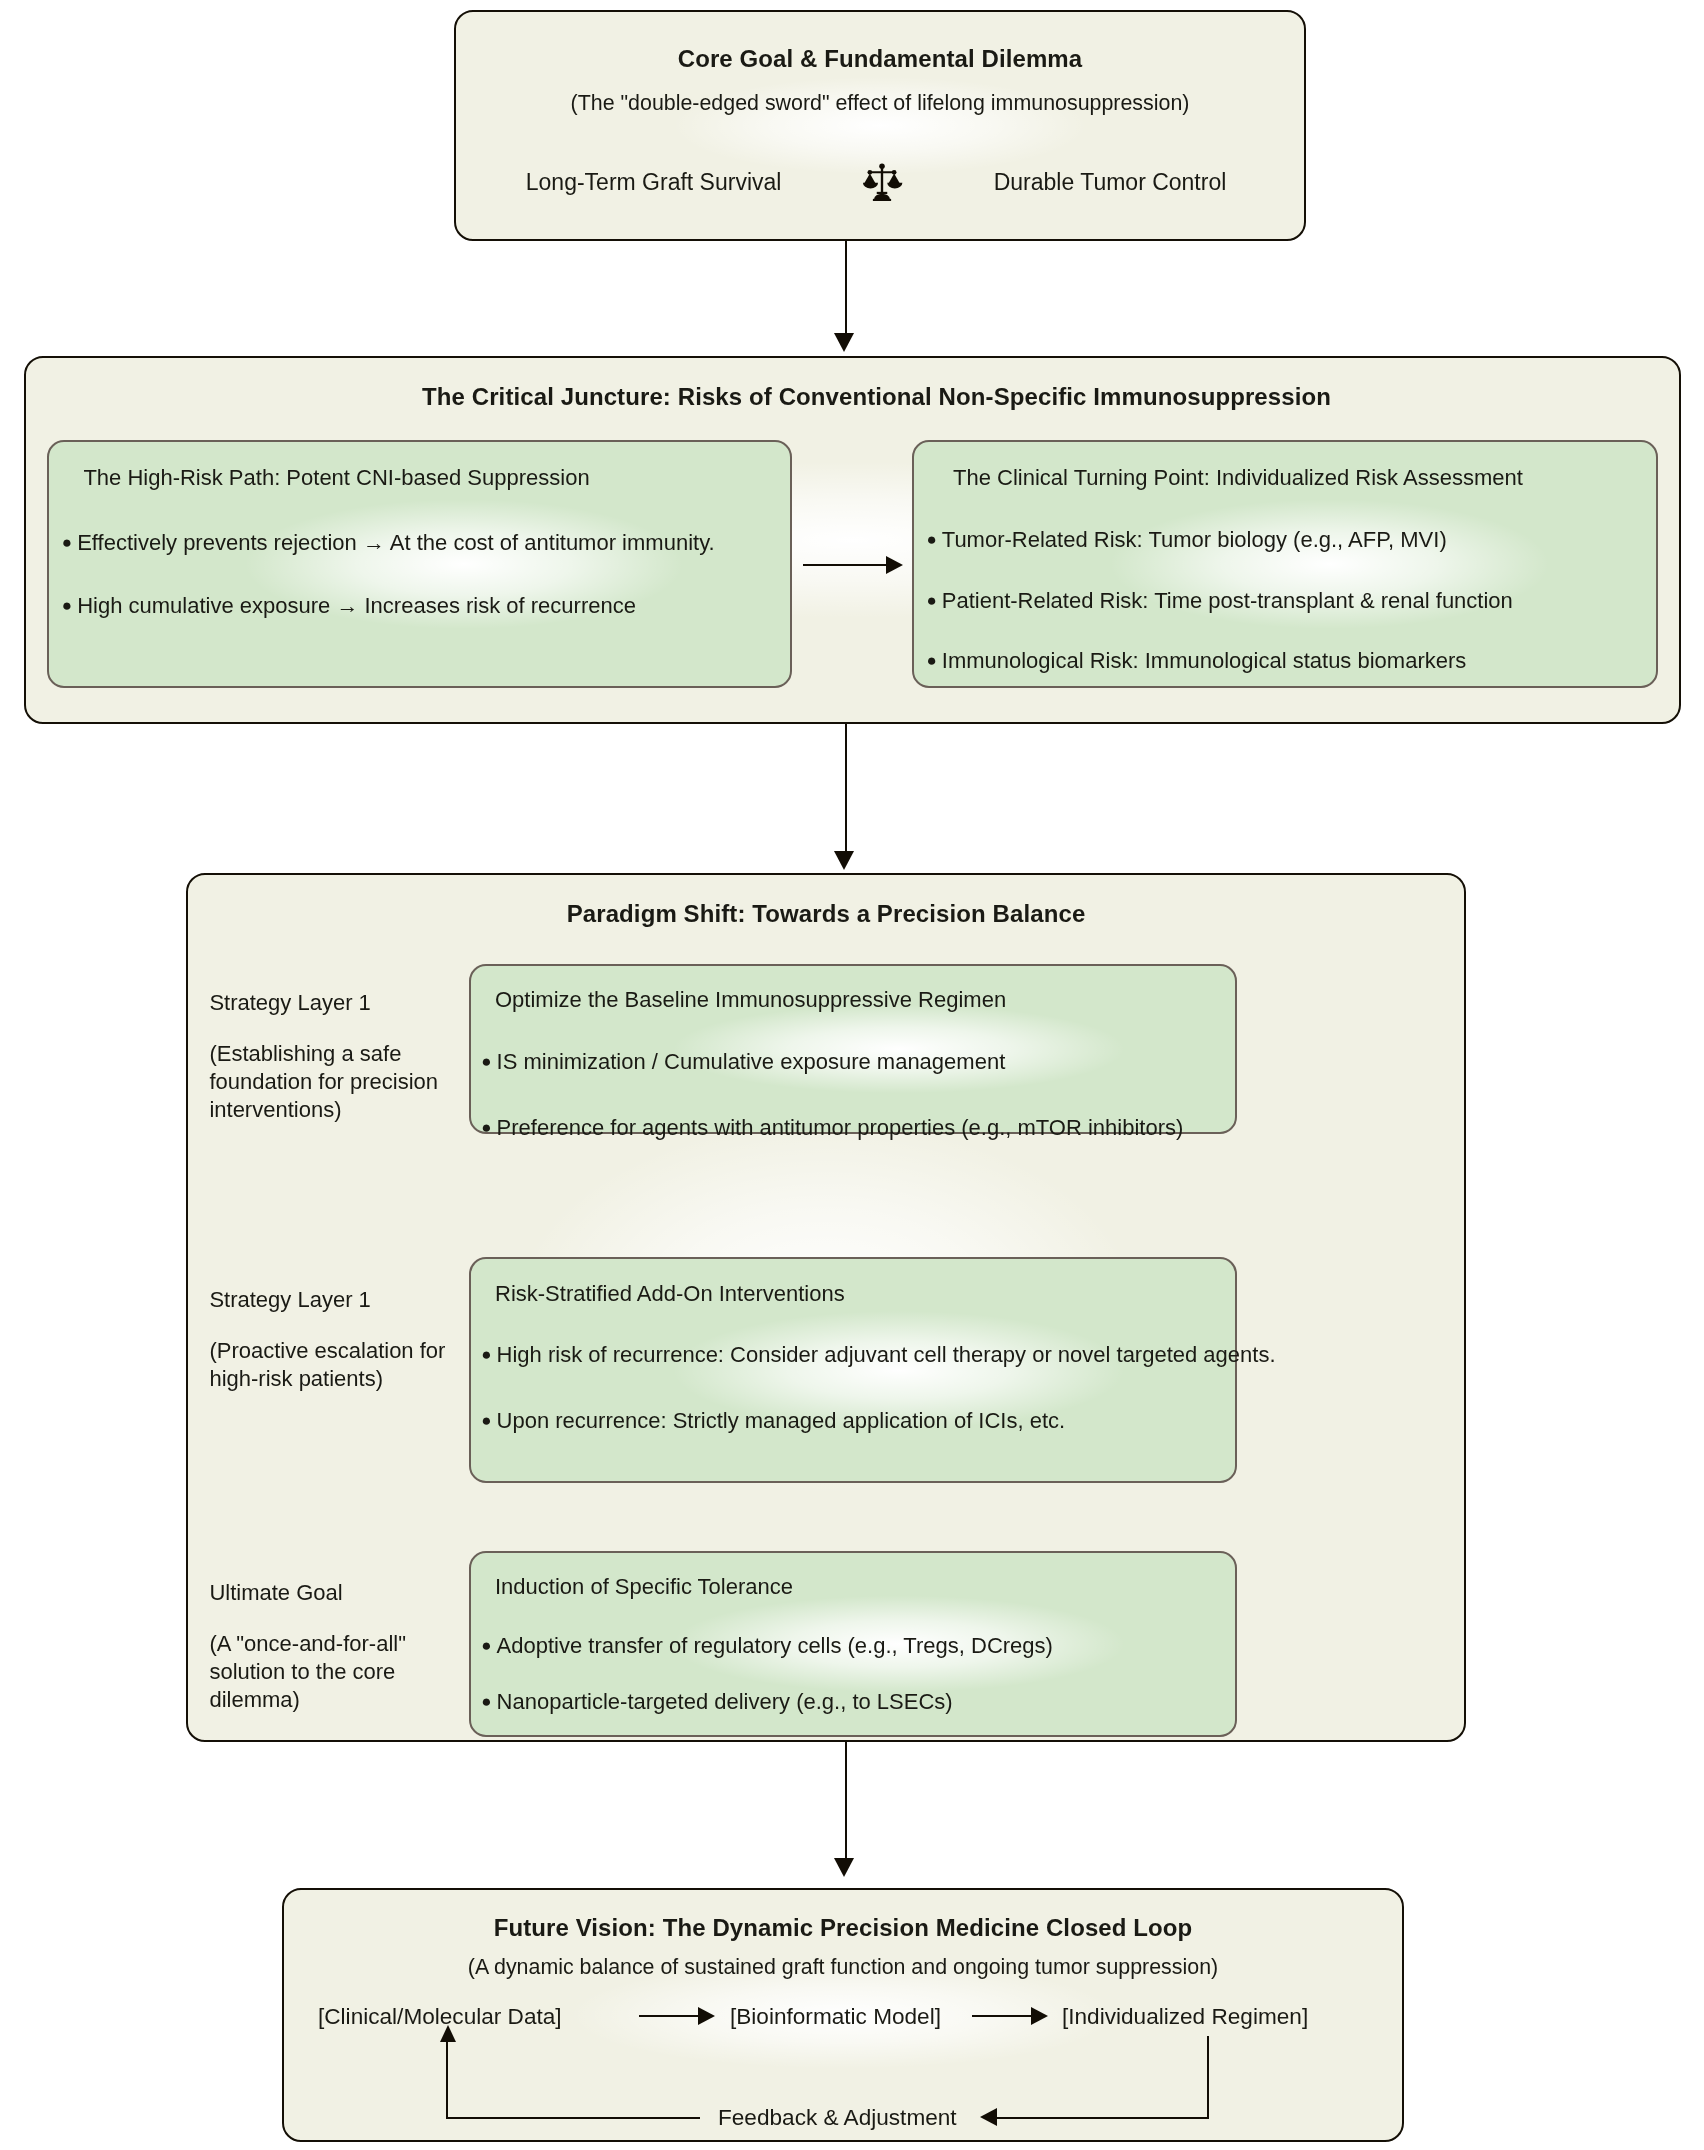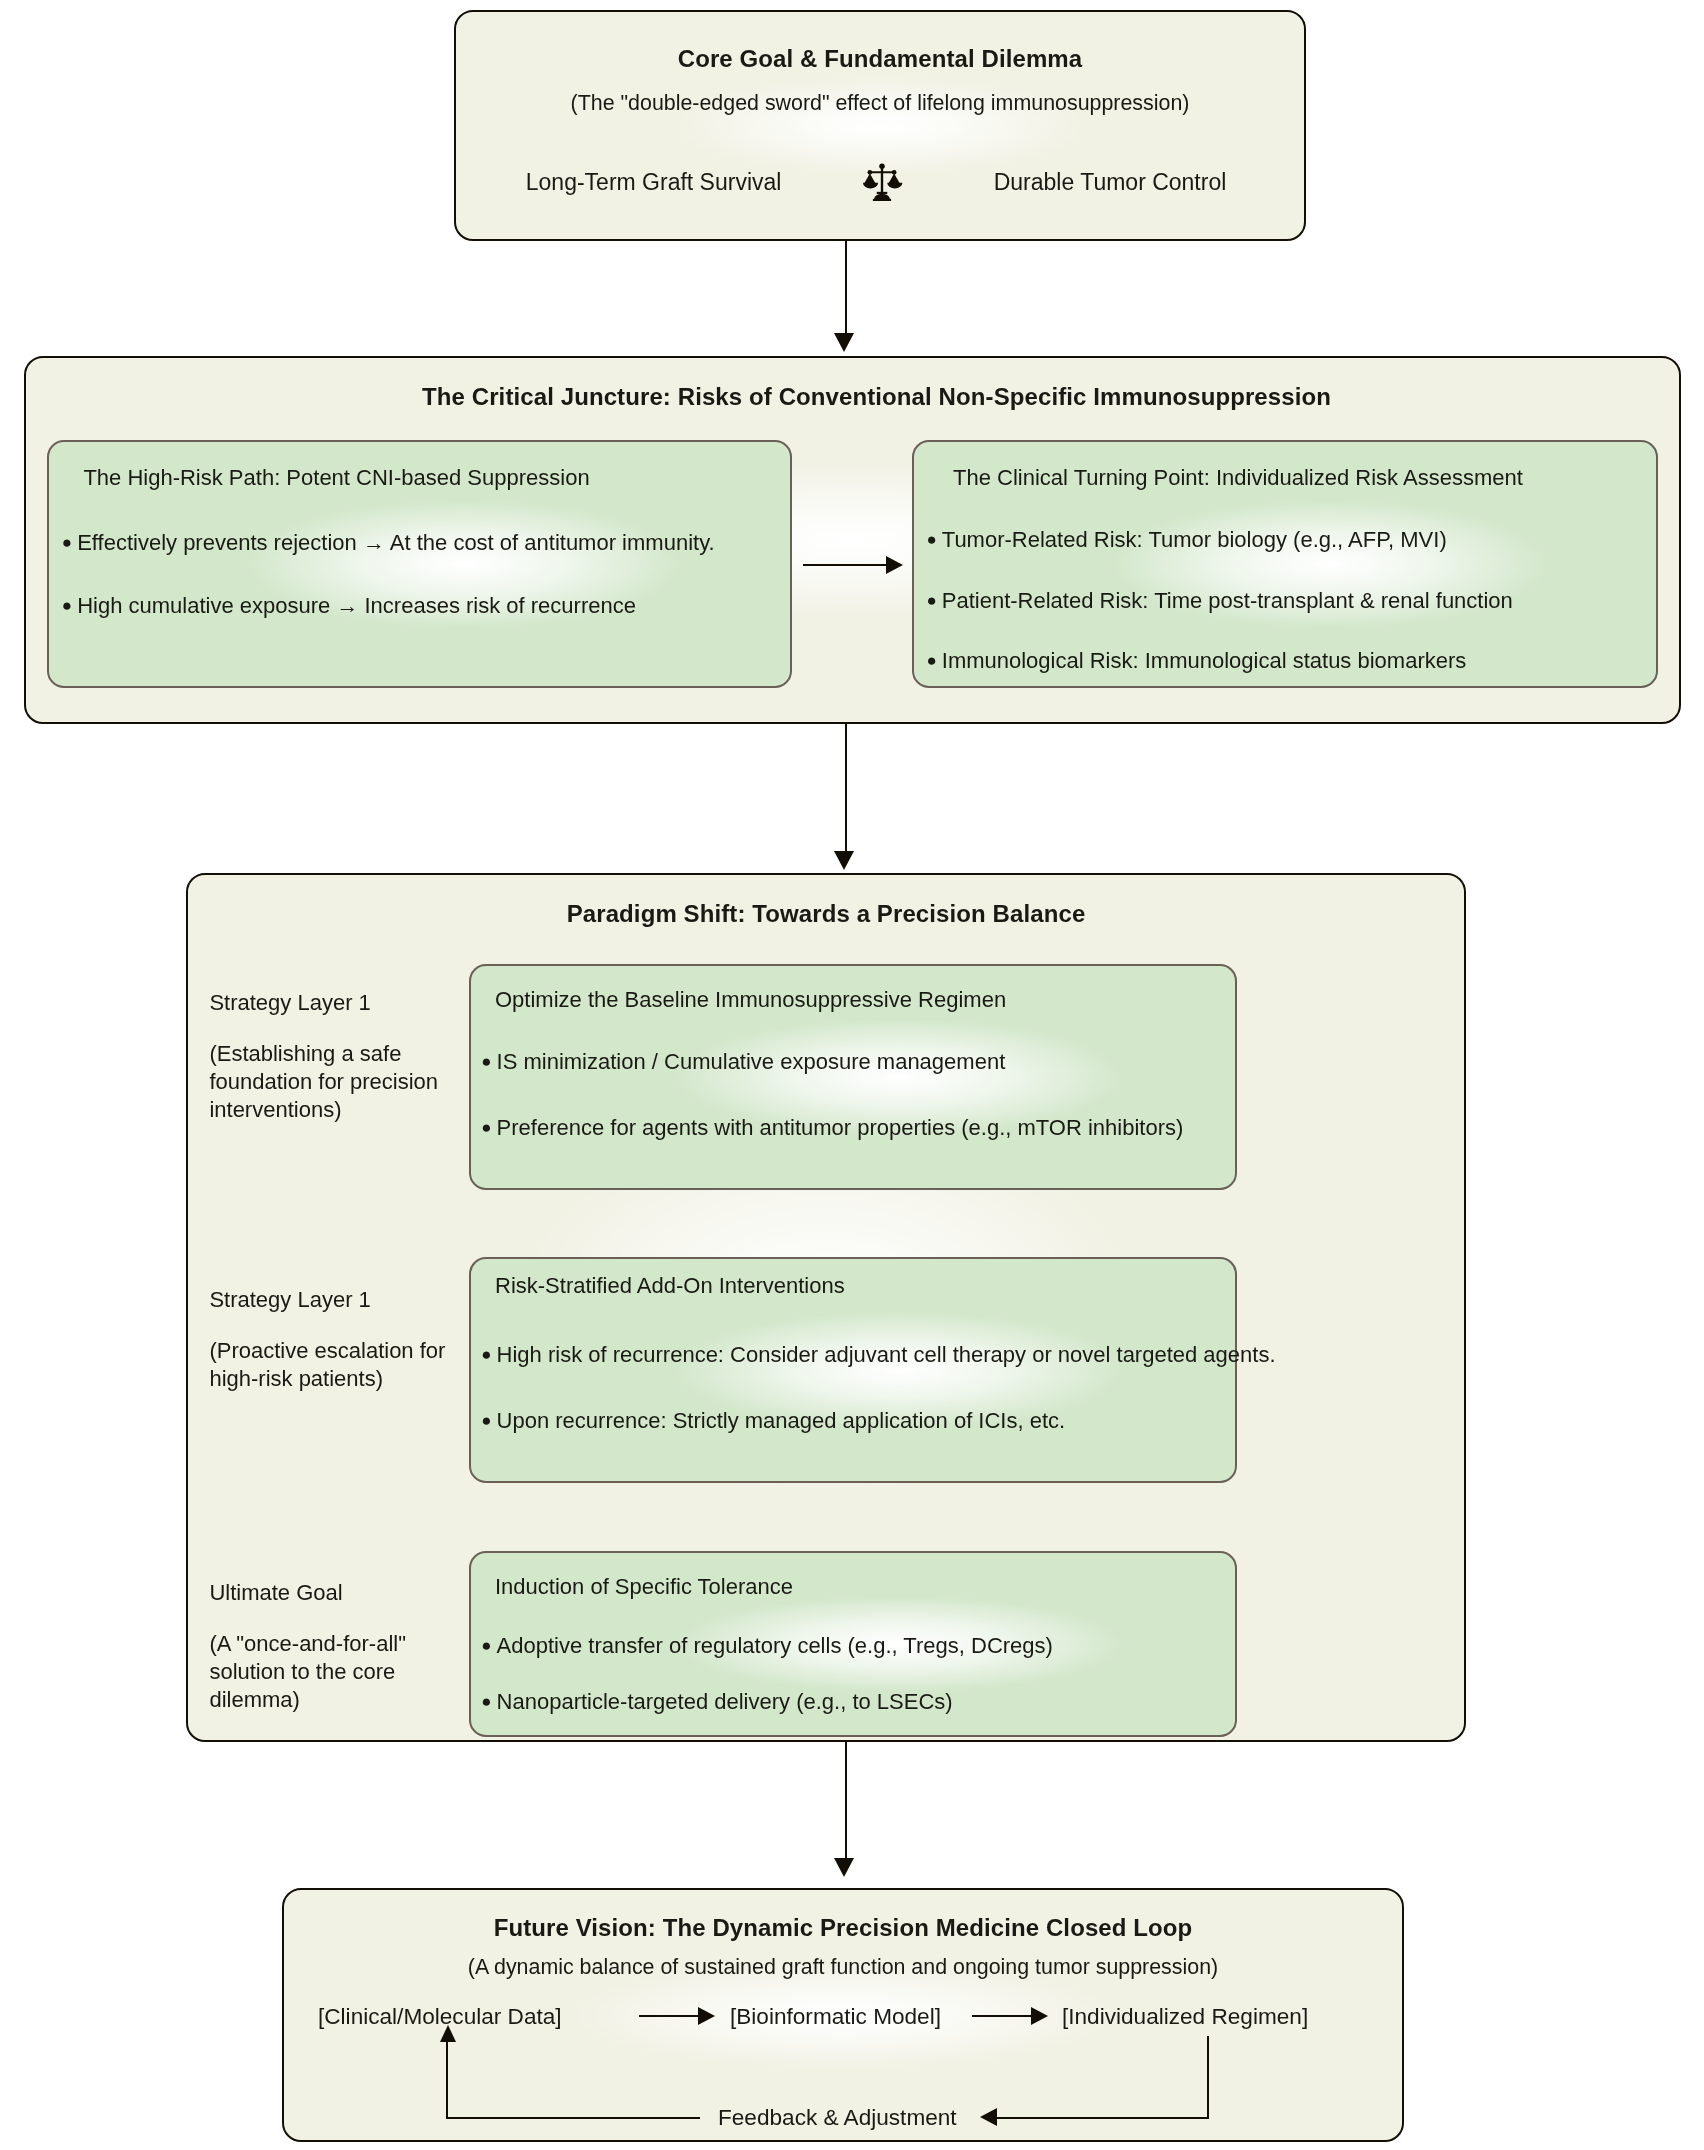--- a/index.html
+++ b/index.html
@@ -206,37 +206,37 @@
 
 <div class="node" style="left:186px; top:873px; width:1280px; height:869px;">
 
   <div class="ttl" style="top:25px;">Paradigm Shift: Towards a Precision Balance</div>
 
   <div class="rowlabel" style="left:21.4px; top:114px; width:255px;">
     <span class="head">Strategy Layer 1</span>
     <span>(Establishing a safe foundation for precision interventions)</span>
   </div>
 
-  <div class="subnode" style="left:281px; top:89px; width:768px; height:226px;">
+  <div class="subnode" style="left:281px; top:89px; width:768px; height:170px;">
     <div class="panel-head" style="left:24px; top:21.4px;">Optimize the Baseline Immunosuppressive Regimen</div>
     <div class="bullet" style="left:10.2px; top:83px;">
       <span class="dot">●</span><span>IS minimization / Cumulative exposure  management</span>
     </div>
     <div class="bullet" style="left:10.2px; top:149px;">
       <span class="dot">●</span><span>Preference for agents with antitumor properties (e.g., mTOR inhibitors)</span>
     </div>
   </div>
 
   <div class="rowlabel" style="left:21.4px; top:411px; width:255px;">
     <span class="head">Strategy Layer 1</span>
     <span>(Proactive escalation for high-risk patients)</span>
   </div>
 
   <div class="subnode" style="left:281px; top:382px; width:768px; height:226px;">
-    <div class="panel-head" style="left:24px; top:14px;">Risk-Stratified Add-On Interventions</div>
+    <div class="panel-head" style="left:24px; top:22px;">Risk-Stratified Add-On Interventions</div>
     <div class="bullet" style="left:10.2px; top:83px;">
       <span class="dot">●</span><span>High risk of recurrence: Consider adjuvant cell therapy or novel targeted agents.</span>
     </div>
     <div class="bullet" style="left:10.2px; top:149px;">
       <span class="dot">●</span><span>Upon recurrence: Strictly managed application of ICIs, etc.</span>
     </div>
   </div>
 
   <div class="rowlabel" style="left:21.4px; top:704px; width:255px;">
     <span class="head">Ultimate Goal</span>

